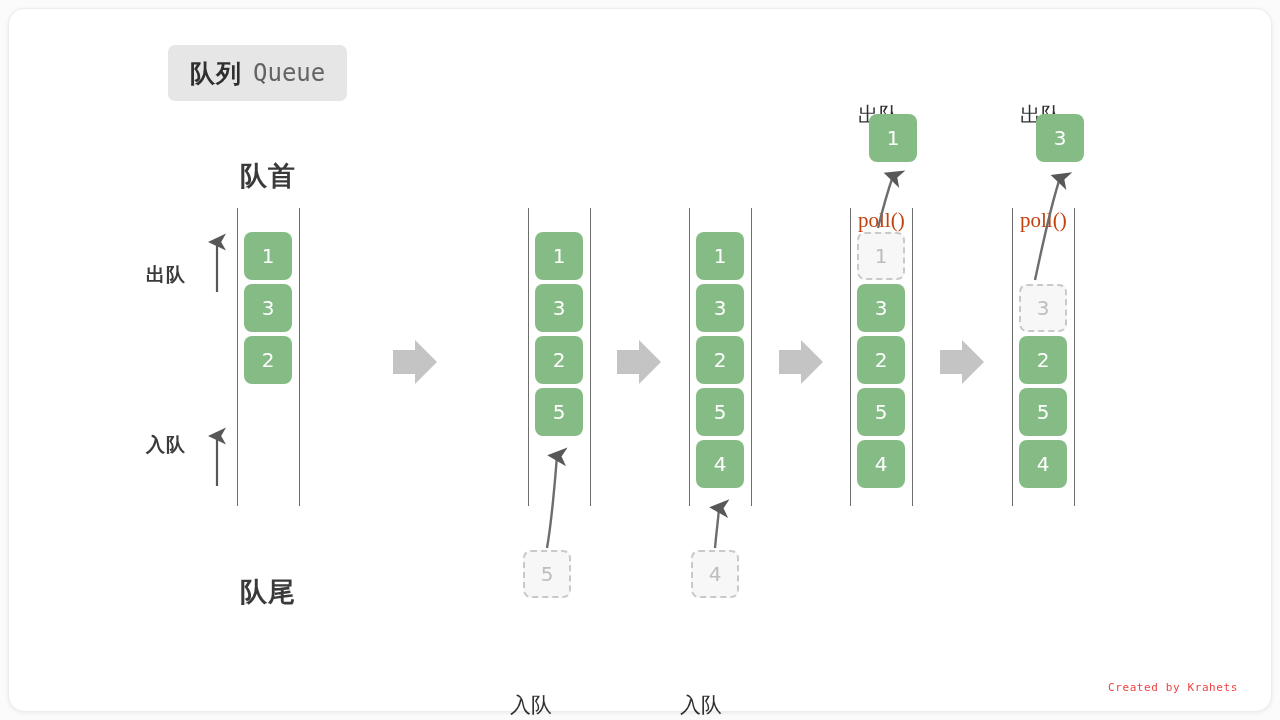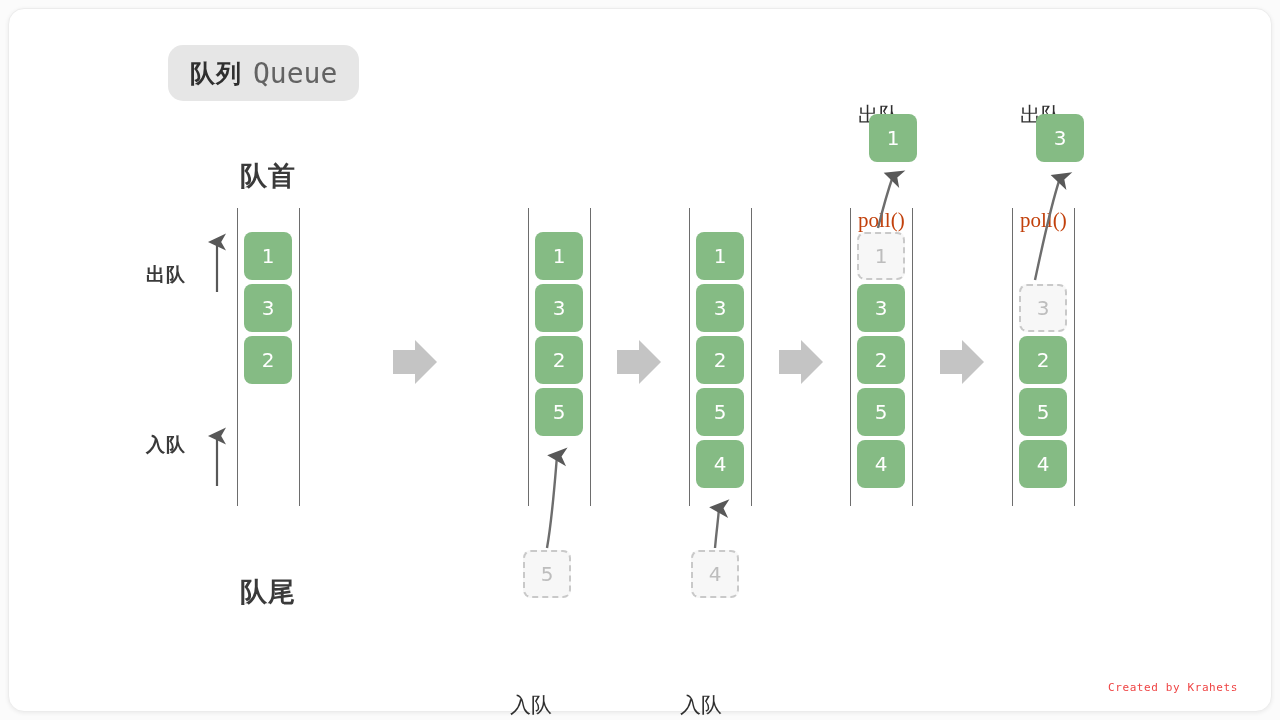--- a/index.html
+++ b/index.html
@@ -32,34 +32,34 @@
   }
 
   
   .title-badge {
     position: absolute;
     left: 168px;
     top: 45px;
     height: 56px;
     padding: 0 22px;
     background: #e6e6e6;
-    border-radius: 15px;
+    border-radius: 7px;
     display: flex;
     align-items: center;
     gap: 11px;
     box-sizing: border-box;
   }
   .title-cn {
     font-size: 25px;
     font-weight: bold;
     color: #2f2f2f;
     letter-spacing: 1px;
   }
   .title-en {
-    font-size: 28px;
+    font-size: 24px;
     color: #636363;
     font-family: "DejaVu Sans Mono", "Liberation Mono", monospace;
   }
 
   
   .abs { position: absolute; white-space: pre; }
 
   .hdr-label {
     font-size: 27px;
     font-weight: bold;

